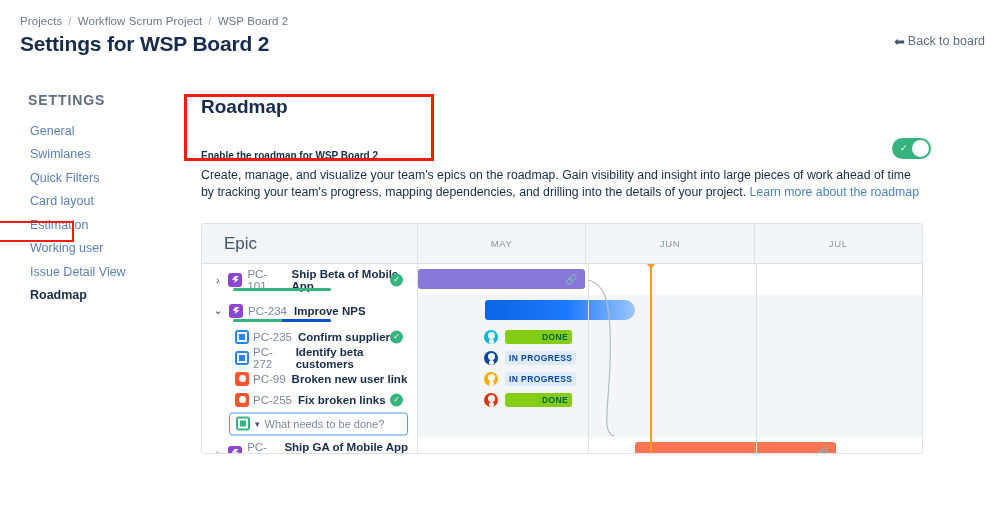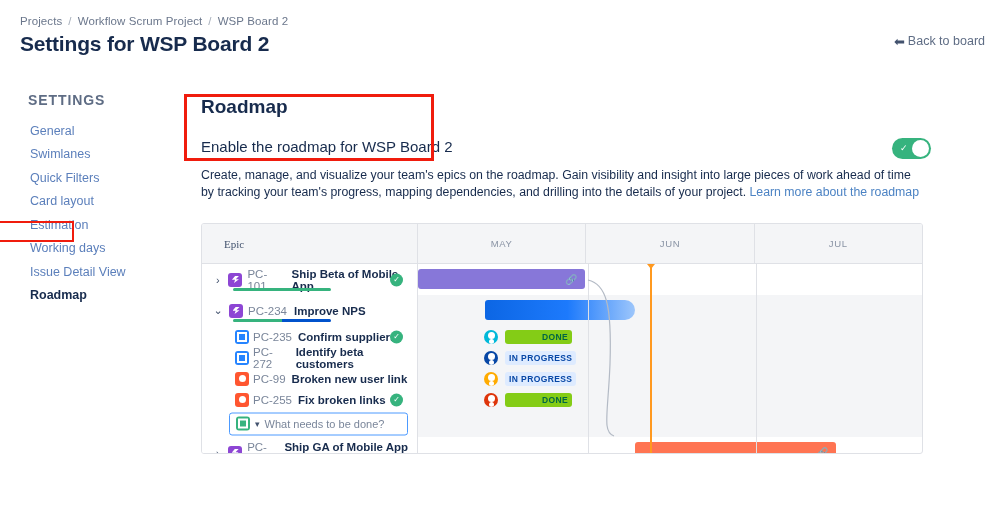--- a/index.html
+++ b/index.html
@@ -49,21 +49,21 @@
   .nav-highlight {
     position: absolute; left: -13px; top: 221px;
     width: 87px; height: 21px;
     border: 2px solid #f01c0d; background: transparent;
     pointer-events: none;
   }
 
   
   .main { position: absolute; left: 201px; top: 96px; width: 730px; }
   .section-title { font-size: 19px; font-weight: 600; color: #172b4d; }
-  .section-sub { font-size: 15px; font-weight: 400; color: #172b4d; margin-top: 20px; }
+  .section-sub { font-size: 10px; font-weight: 700; color: #172b4d; margin-top: 32px; }
   .title-highlight {
     position: absolute; left: 184px; top: 94px;
     width: 250px; height: 67px;
     border: 3px solid #f01c0d;
     pointer-events: none;
   }
   .toggle {
     position: absolute; right: 68px; top: 138px;
     width: 39px; height: 21px; border-radius: 11px;
     background: #36b37e; cursor: pointer;
@@ -90,21 +90,21 @@
     border: 1px solid #dfe1e6; border-radius: 3px;
     background: #ffffff; overflow: hidden;
   }
   .rm-head {
     display: flex; height: 40px;
     background: #f4f5f7; border-bottom: 1px solid #dfe1e6;
   }
   .rm-head .epic-col {
     width: 216px; border-right: 1px solid #dfe1e6;
     display: flex; align-items: center; padding-left: 22px;
-    font-size: 11px; color: #42526e; font-family: Liberation Serif, serif;
+    font-size: 17px; color: #42526e;
   }
   .rm-head .mcell {
     flex: 1; border-right: 1px solid #dfe1e6;
     display: flex; align-items: center; justify-content: center;
     font-size: 9.5px; color: #8993a4; letter-spacing: .7px;
   }
   .rm-head .mcell:last-child { border-right: none; }
 
   .rm-body { position: relative; }
   .rm-row { display: flex; position: relative; }
@@ -243,21 +243,21 @@
     <span>Back to board</span>
   </div>
 
   <div class="sidebar">
     <div class="sidebar-heading">SETTINGS</div>
     <div class="nav-item">General</div>
     <div class="nav-item">Swimlanes</div>
     <div class="nav-item">Quick Filters</div>
     <div class="nav-item">Card layout</div>
     <div class="nav-item">Estimation</div>
-    <div class="nav-item">Working days</div>
+    <div class="nav-item">Working user</div>
     <div class="nav-item">Issue Detail View</div>
     <div class="nav-item active">Roadmap</div>
   </div>
   <div class="nav-highlight"></div>
 
   <div class="main">
     <div class="section-title">Roadmap</div>
     <div class="section-sub">Enable the roadmap for WSP Board 2</div>
   </div>
   <div class="title-highlight"></div>

